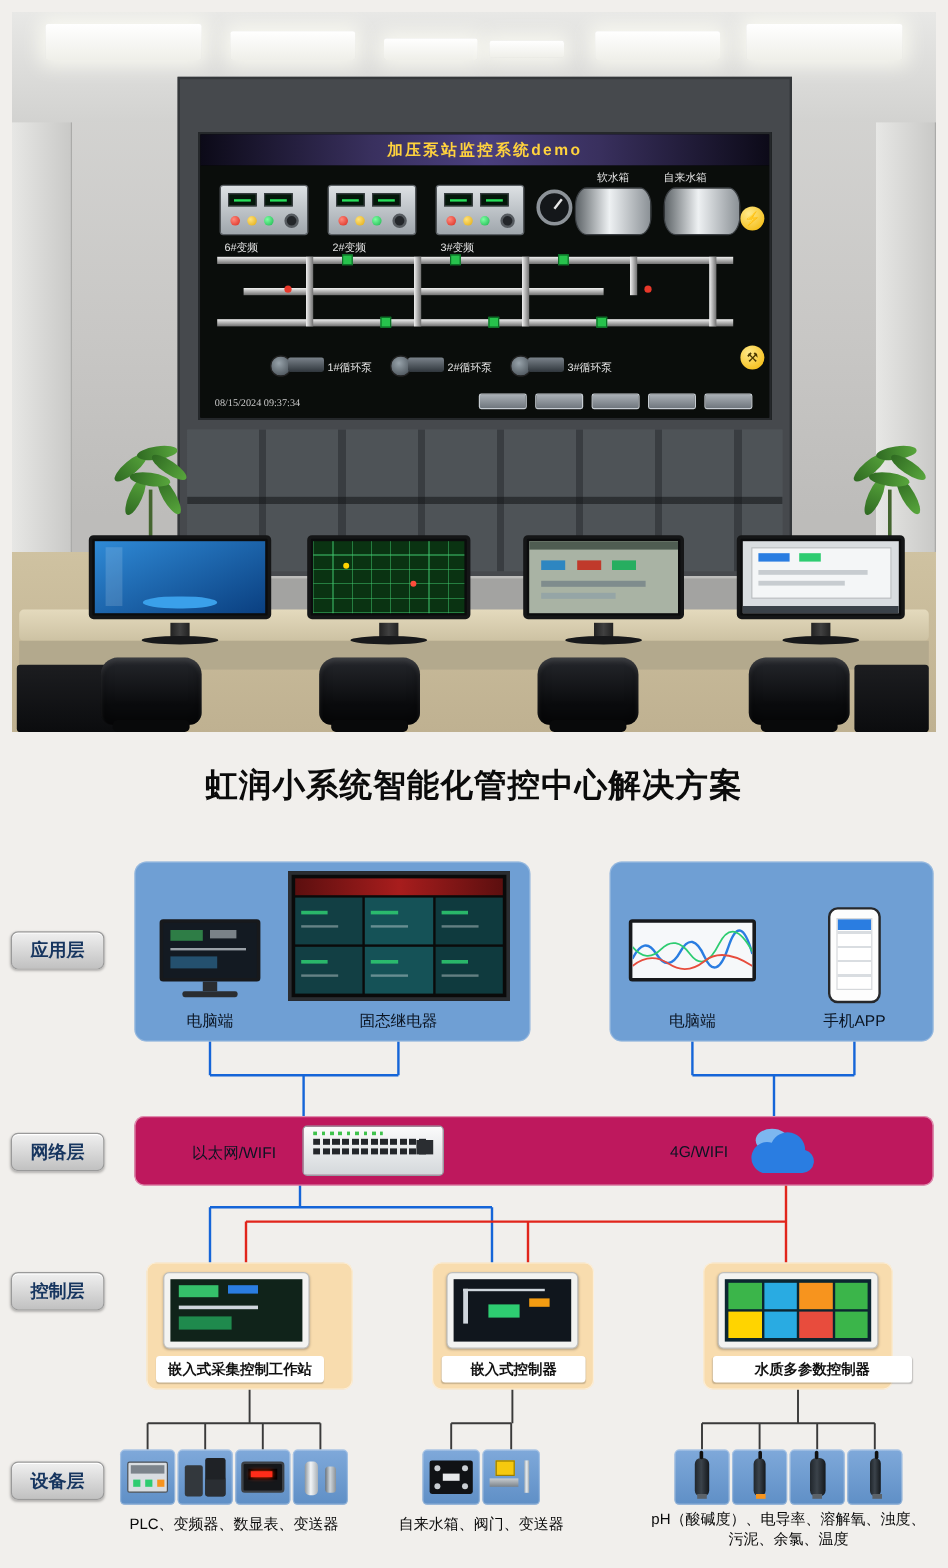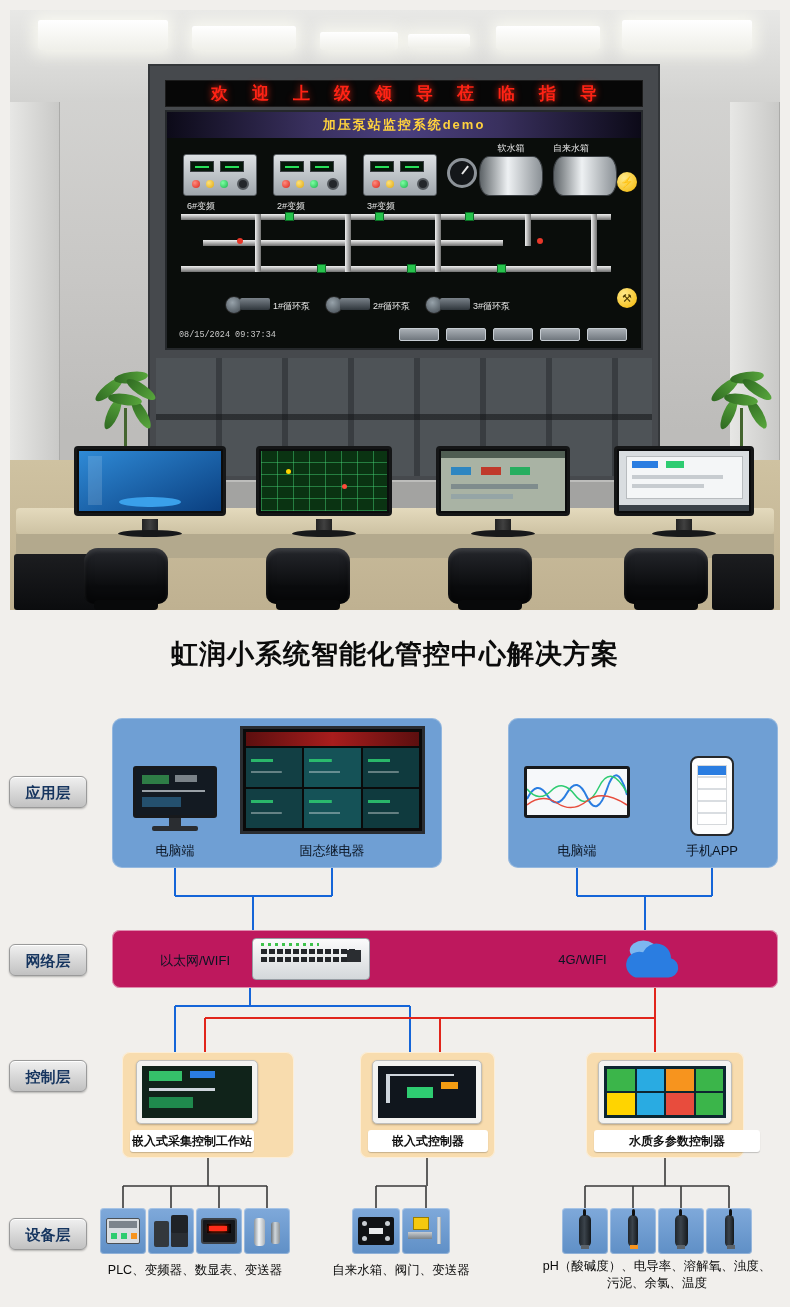--- a/index.html
+++ b/index.html
@@ -46,21 +46,21 @@
   .vp{position:absolute;width:6px;background:linear-gradient(90deg,#f0f0f0,#707070)}
   .valve9{position:absolute;width:9px;height:9px;background:#27c24c;border:1px solid #0b6f26}
   .rdot{position:absolute;width:6px;height:6px;border-radius:50%;background:#e8382a}
   .pump{position:absolute;width:46px;height:16px}
   .pump::before{content:"";position:absolute;left:0;top:0;width:16px;height:16px;border-radius:50%;
      background:radial-gradient(circle at 40% 35%,#97a2aa,#3c444b);border:1px solid #222}
   .pump::after{content:"";position:absolute;left:15px;top:2px;width:30px;height:12px;border-radius:2px;
      background:linear-gradient(#7a828a,#2f363c)}
   .yico{position:absolute;width:20px;height:20px;border-radius:50%;display:flex;align-items:center;justify-content:center;
      background:radial-gradient(circle at 35% 30%,#ffe98a,#f2b500);color:#4a3800;font-size:11px}
-  .ts{position:absolute;color:#c9c9c9;font-size:8.5px;font-family:Liberation Mono, monospace}
+  .ts{position:absolute;color:#c9c9c9;font-size:8.5px;font-family:Liberation Serif, serif}
   .sbtn{position:absolute;width:40px;height:13px;background:linear-gradient(#a9afb5,#70777e);border:1px solid #c6ccd2;border-radius:2px}
   .plant{position:absolute;width:64px;height:118px}
   .leaf{position:absolute;width:34px;height:11px;border-radius:50%;background:linear-gradient(90deg,#2f6a22,#58a63c)}
   .pot{position:absolute;left:22px;bottom:0;width:20px;height:16px;background:#4b3a2a;border-radius:2px 2px 5px 5px}
   .stem{position:absolute;left:30px;bottom:12px;width:3px;height:52px;background:#44652f}
   .desk-top{left:6px;top:498px;width:758px;height:26px;background:linear-gradient(#e4dabd,#cdc2a3);border-radius:4px}
   .desk-front{left:6px;top:524px;width:758px;height:24px;background:#b3a98d}
   .mon{position:absolute;top:436px;height:70px;background:#0b0c0d;border:3px solid #151617;border-radius:4px;padding:2px}
   .scr{position:relative;width:100%;height:100%;overflow:hidden}
   .scr i{position:absolute;display:block}
@@ -155,23 +155,20 @@
   <div class="clight" style="left:398px;top:24px;width:62px;height:14px"></div>
   <div class="clight" style="left:486px;top:16px;width:104px;height:24px"></div>
   <div class="clight" style="left:612px;top:10px;width:130px;height:30px"></div>
   <div class="pillar abs" style="left:0;width:50px"></div>
   <div class="pillar abs" style="left:720px;width:50px"></div>
   <div class="floor abs"></div>
   <div class="darkwall abs"></div>
   <div class="acoustic abs"></div>
   <div class="stage abs"></div>
 
-  <div class="led abs">
-    <span>欢迎上级领导莅临指导</span>
-  </div>
 
   <div class="bigscreen abs">
     <div class="bs-header">
       <span>加压泵站监控系统demo</span>
     </div>
     <div class="bs-body">
 
       <div class="vfd" style="left:16px;top:16px">
           <i class="d1"></i>
           <i class="d2"></i>
@@ -422,21 +419,21 @@
       <i style="background:#29abe2"></i>
       <i style="background:#f7941e"></i>
       <i style="background:#3bb54a"></i>
     <i style="background:#ffd400"></i>
       <i style="background:#29abe2"></i>
       <i style="background:#e84c3d"></i>
       <i style="background:#3bb54a"></i>
   </div>
 </div>
 
-<div class="pd-label" style="left:130px;top:1130px;width:124px">嵌入式采集控制工作站</div>
+<div class="pd-label" style="left:130px;top:1130px;width:140px">嵌入式采集控制工作站</div>
 <div class="pd-label" style="left:368px;top:1130px;width:120px">嵌入式控制器</div>
 <div class="pd-label" style="left:594px;top:1130px;width:166px">水质多参数控制器</div>
 
 <div class="tile" style="left:100px">
     <s class="ic-plc"></s>
   </div>
 <div class="tile" style="left:148px">
     <s class="ic-vfd"></s>
   </div>
 <div class="tile" style="left:196px">

